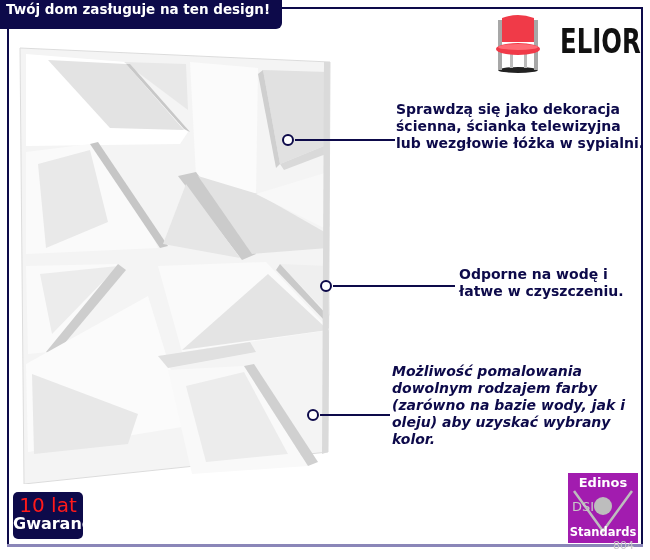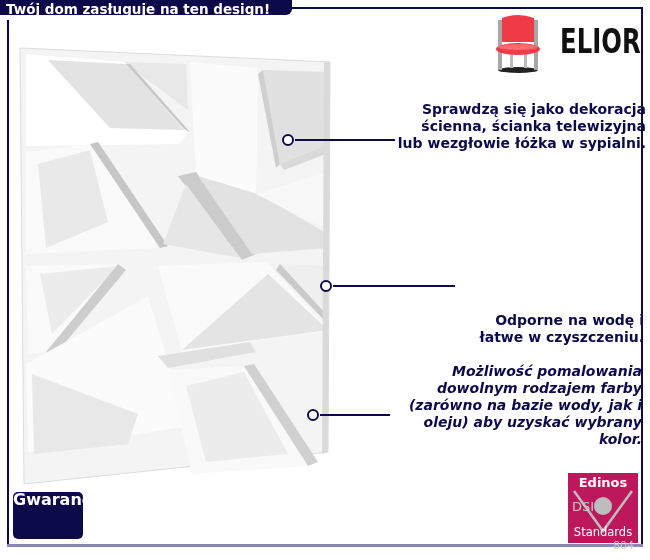--- a/index.html
+++ b/index.html
@@ -7,64 +7,64 @@
     width: 650px; height: 560px; position: relative; overflow: hidden;
     background: #ffffff;
     font-family: "DejaVu Sans", "Liberation Sans", sans-serif;
   }
   .frame-left { position: absolute; left: 7px; top: 20px; width: 2px; height: 526px; background: #0d0a4a; }
   .frame-right { position: absolute; left: 641px; top: 7px; width: 2px; height: 539px; background: #0d0a4a; }
   .frame-top { position: absolute; left: 272px; top: 7px; width: 371px; height: 2px; background: #0d0a4a; }
   .frame-bottom { position: absolute; left: 7px; top: 544px; width: 636px; height: 3px; background: #8a86b8; }
 
   .banner {
-    position: absolute; left: 0; top: 0; height: 15px; padding: 0 22px 0 6px;
+    position: absolute; left: 0; top: 0; height: 29px; padding: 0 12px 0 6px;
     background: #0d0a4a; color: #fff; font-weight: bold; font-size: 13.5px; line-height: 19px;
     border-bottom-right-radius: 6px; white-space: nowrap;
   }
 
   .panel {
     position: absolute; left: 18px; top: 34px; width: 314px; height: 450px;
   }
   .panel svg { width: 100%; height: 100%; display: block; }
 
   .logo { position: absolute; left: 490px; top: 12px; width: 150px; height: 60px; }
   .logo-text {
     position: absolute; left: 560px; top: 22px; font-family: "DejaVu Sans Condensed", "DejaVu Sans", sans-serif;
     font-weight: bold; font-size: 33px; letter-spacing: 0px; color: #111; transform: scaleX(0.82); transform-origin: left top;
   }
 
   .callout-text {
-    position: absolute; color: #0d0a4a; font-weight: bold; font-size: 14px; line-height: 17px; text-align: right;
+    position: absolute; color: #0d0a4a; font-weight: bold; font-size: 14px; line-height: 17px;
   }
   .c1 { left: 396px; top: 101px; width: 250px; }
-  .c2 { left: 459px; top: 266px; width: 185px; margin-top: 46px; }
+  .c2 { left: 459px; top: 266px; width: 185px; }
   .c3 { left: 392px; top: 363px; width: 250px; font-style: italic; }
 
   .marker {
     position: absolute; width: 8px; height: 8px; border: 2.5px solid #0d0a4a; border-radius: 50%;
     background: #fff;
   }
   .leader { position: absolute; height: 2px; background: #0d0a4a; }
 
   .warranty {
     position: absolute; left: 13px; top: 492px; width: 70px; height: 47px;
     background: #0d0a4a; border-radius: 5px; text-align: center;
   }
   .warranty .years { color: #ff1a1a; font-size: 20px; font-weight: normal; line-height: 22px; margin-top: 2px; display: block; }
   .warranty .label { color: #fff; font-size: 16px; font-weight: bold; line-height: 16px; display: block; }
 
   .edinos {
-    position: absolute; left: 568px; top: 473px; width: 70px; height: 70px; background: #be185d;
+    position: absolute; left: 568px; top: 473px; width: 70px; height: 70px; background: #a21caf;
   }
   .edinos svg { position: absolute; left: 0; top: 0; }
   .edinos .brand { position: absolute; left: 0; width: 70px; top: 2px; text-align: center; color: #fff; font-weight: bold; font-size: 13px; }
   .edinos .dsi { position: absolute; left: 4px; top: 26px; color: #c8c8c8; font-size: 13px; }
   .edinos .num { position: absolute; right: 4px; top: 38px; color: #c8c8c8; font-size: 11px; margin-top: 28px; }
-  .edinos .std { position: absolute; left: 0; width: 70px; top: 52px; text-align: center; color: #fff; font-weight: normal; font-size: 11.5px; }
+  .edinos .std { position: absolute; left: 0; width: 70px; top: 52px; text-align: center; color: #fff; font-weight: bold; font-size: 11.5px; }
 </style>
 </head>
 <body>
 
 <div class="frame-left"></div>
 <div class="frame-right"></div>
 <div class="frame-top"></div>
 <div class="frame-bottom"></div>
 
 <div class="banner">Twój dom zasługuje na ten design!</div>
@@ -135,20 +135,21 @@
 
 <div class="marker" style="left:320px; top:280px;"></div>
 <div class="leader" style="left:333px; top:285px; width:122px;"></div>
 <div class="callout-text c2">Odporne na wodę i łatwe w czyszczeniu.</div>
 
 <div class="marker" style="left:307px; top:409px;"></div>
 <div class="leader" style="left:320px; top:414px; width:70px;"></div>
 <div class="callout-text c3">Możliwość pomalowania dowolnym rodzajem farby (zarówno na bazie wody, jak i oleju) aby uzyskać wybrany kolor.</div>
 
 <div class="warranty">
+  <span class="years">10 lat</span>
   <span class="label">Gwarancji</span>
 </div>
 
 <div class="edinos">
   <svg width="70" height="70" viewBox="0 0 70 70" xmlns="http://www.w3.org/2000/svg">
     <polyline points="6,18 35,58 64,18" fill="none" stroke="#bdbdbd" stroke-width="2.5"></polyline>
     <circle cx="35" cy="33" r="9" fill="#bdbdbd"></circle>
   </svg>
   <span class="brand">Edinos</span>
   <span class="dsi">DSI</span>

